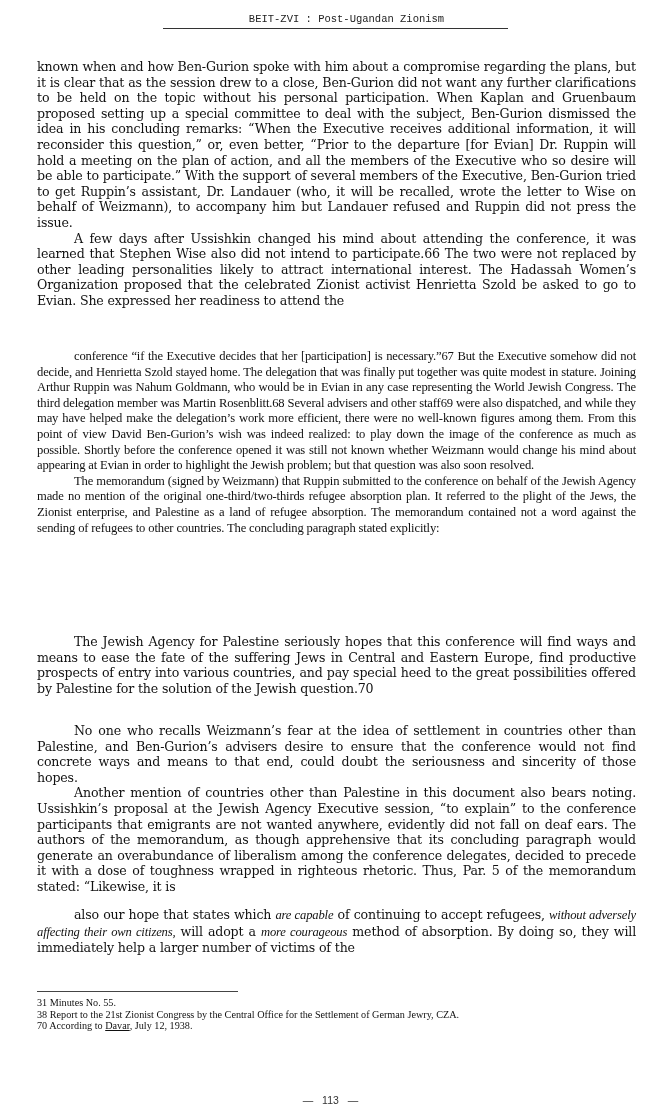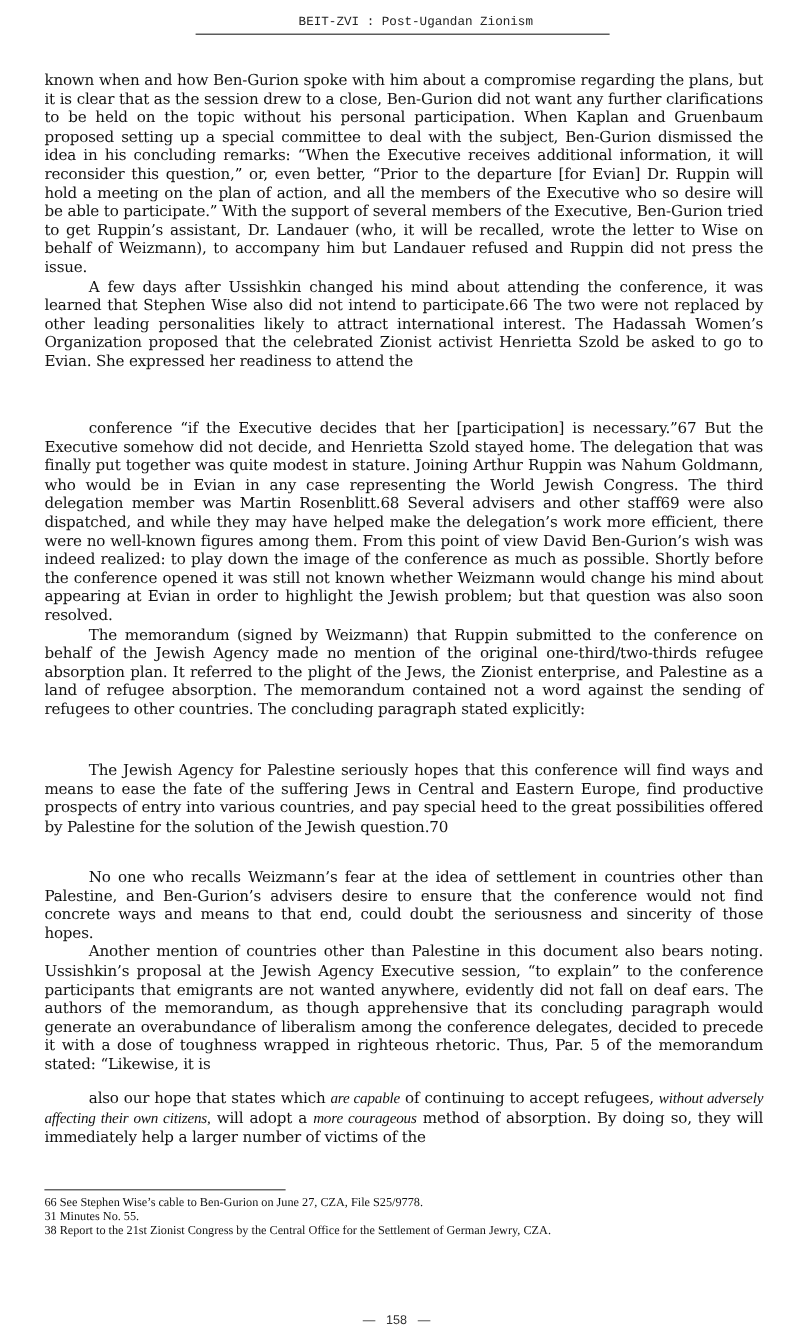--- a/index.html
+++ b/index.html
@@ -18,21 +18,21 @@
   .body-text {
     position: absolute; left: 37px; width: 599px;
     font-family: "DejaVu Serif", "Liberation Serif", serif;
     font-size: 12.6px; line-height: 15.6px; letter-spacing: -0.15px;
     text-align: justify; color: #111;
   }
   .body-text p { margin: 0; }
   .indent { text-indent: 37px; }
   .italic { font-style: italic; font-family: Liberation Serif, serif; }
   #block1 { top: 59px; }
-  #block2 { top: 349px; }
+  #block2 { top: 349px; font-family: Liberation Serif, serif; }
   #block3 { top: 634px; }
   #block4 { top: 723px; }
   #block5 { top: 907px; }
   .fn-rule {
     position: absolute; top: 991px; left: 37px; width: 201px; height: 0;
     border-top: 1px solid #444;
   }
   .footnotes {
     position: absolute; top: 997px; left: 37px; width: 600px;
     font-family: "Liberation Serif", serif; font-size: 10.2px; line-height: 11.6px; color: #111;
@@ -69,18 +69,18 @@
   <p class="indent">No one who recalls Weizmann’s fear at the idea of settlement in countries other than Palestine, and Ben-Gurion’s advisers desire to ensure that the conference would not find concrete ways and means to that end, could doubt the seriousness and sincerity of those hopes.</p>
   <p class="indent">Another mention of countries other than Palestine in this document also bears noting. Ussishkin’s proposal at the Jewish Agency Executive session, “to explain” to the conference participants that emigrants are not wanted anywhere, evidently did not fall on deaf ears. The authors of the memorandum, as though apprehensive that its concluding paragraph would generate an overabundance of liberalism among the conference delegates, decided to precede it with a dose of toughness wrapped in righteous rhetoric. Thus, Par. 5 of the memorandum stated: “Likewise, it is</p>
 </div>
 
 <div class="body-text" id="block5">
   <p class="indent"><span>also our hope that states which </span><span class="italic">are capable</span><span> of continuing to accept refugees, </span><span class="italic">without adversely affecting their own citizens,</span><span> will adopt a </span><span class="italic">more courageous</span><span> method of absorption. By doing so, they will immediately help a larger number of victims of the</span></p>
 </div>
 
 <div class="fn-rule"></div>
 <div class="footnotes">
-  <div>66 See Stephen Wise’s cable to Ben-Gurion on June 27, CZA, File S25/9778.</div>
   <div>31 Minutes No. 55.</div>
   <div>38 Report to the 21st Zionist Congress by the Central Office for the Settlement of German Jewry, CZA.</div>
+  <div><span>70 According to </span><span class="underline">Davar</span><span>, July 12, 1938.</span></div>
 </div>
 
-<div class="page-number">— 158 —</div>
+<div class="page-number">— 113 —</div>
 
 </body></html>

